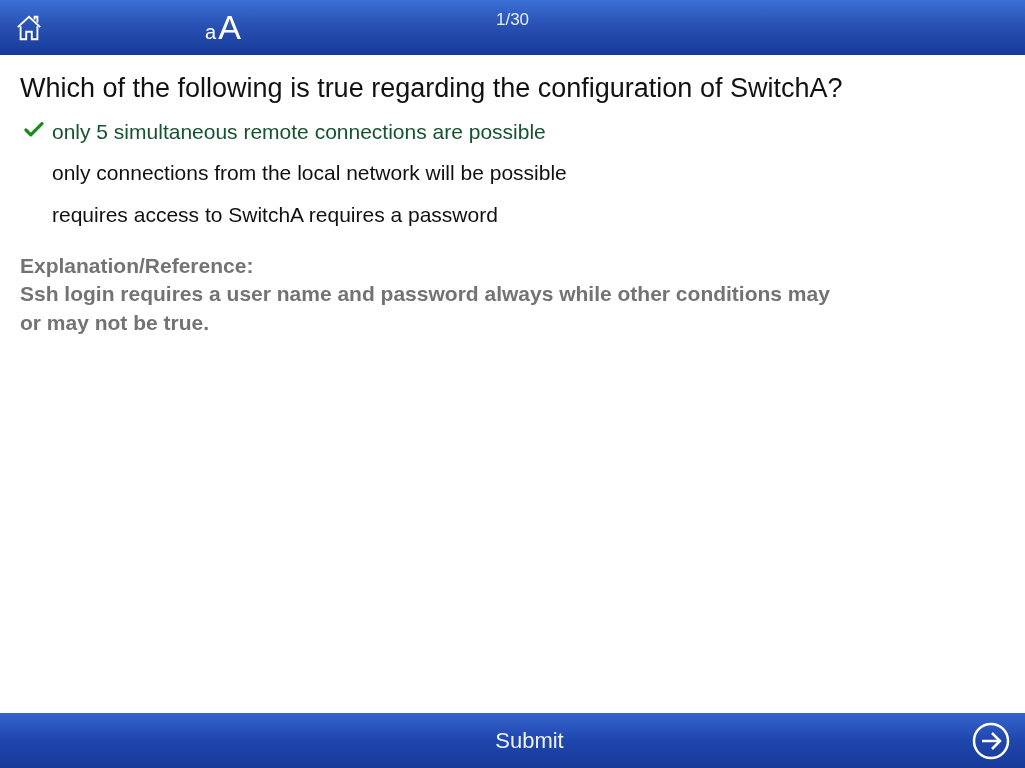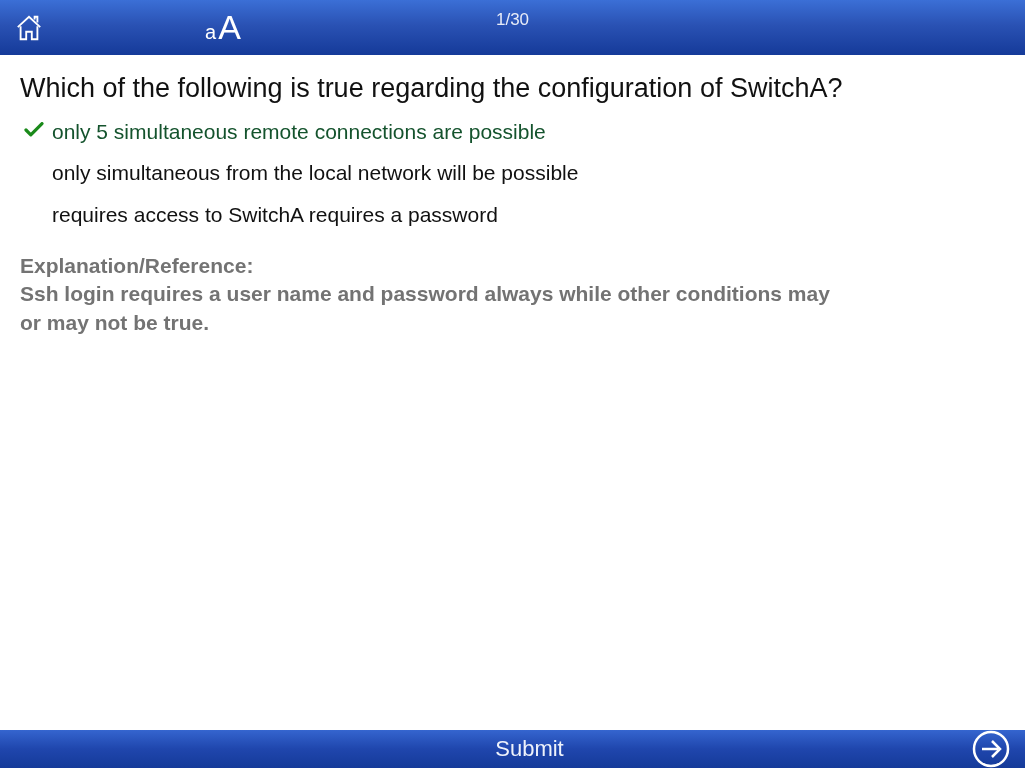--- a/index.html
+++ b/index.html
@@ -22,21 +22,21 @@
   .answers { margin-left:4px; }
   .answer-row { display:flex; align-items:flex-start; margin-bottom:14px; }
   .check-col { width:28px; flex:0 0 28px; display:flex; justify-content:flex-start; padding-top:4px;}
   .answer-text { font-size:21px; line-height:1.3; }
   .ans-red { color:#14532d; }
   .ans-blue { color:#3b27d6; }
   .ans-black { color:#111; }
   .explain { margin-top:24px; font-size:21px; color:#737373; max-width:830px; line-height:1.35;font-weight:bold;}
   .explain-title { }
   .bottom-bar {
-    position:absolute; bottom:0; left:0; right:0; height:38px;
+    position:absolute; bottom:0; left:0; right:0; height:55px;
     background: linear-gradient(to bottom, #3565cf 0%, #1f46ad 50%, #153a99 100%);
     display:flex; align-items:center; justify-content:center;
     color:#fff;
     padding-left:34px;
   }
   .submit-label { font-size:22px; color:#eef2fb; }
   .next-btn { position:absolute; right:14px; top:50%; transform:translateY(-50%); width:40px; height:40px; cursor:pointer; display:flex; align-items:center; justify-content:center;}
 </style>
 </head>
 <body>
@@ -66,21 +66,21 @@
         <svg width="20" height="16" viewBox="0 0 24 20">
           <path d="M2 10 L8 16 L22 2" fill="none" stroke="#1a8a1a" stroke-width="4" stroke-linecap="round" stroke-linejoin="round"></path>
         </svg>
       </div>
       <div class="answer-text ans-red">only 5 simultaneous remote connections are possible</div>
     </div>
 
 
     <div class="answer-row">
       <div class="check-col"></div>
-      <div class="answer-text ans-black">only simultaneous from the local network will be possible</div>
+      <div class="answer-text ans-black">only connections from the local network will be possible</div>
     </div>
 
     <div class="answer-row">
       <div class="check-col"></div>
       <div class="answer-text ans-black">requires access to SwitchA requires a password</div>
     </div>
 
   </div>
 
   <div class="explain">

